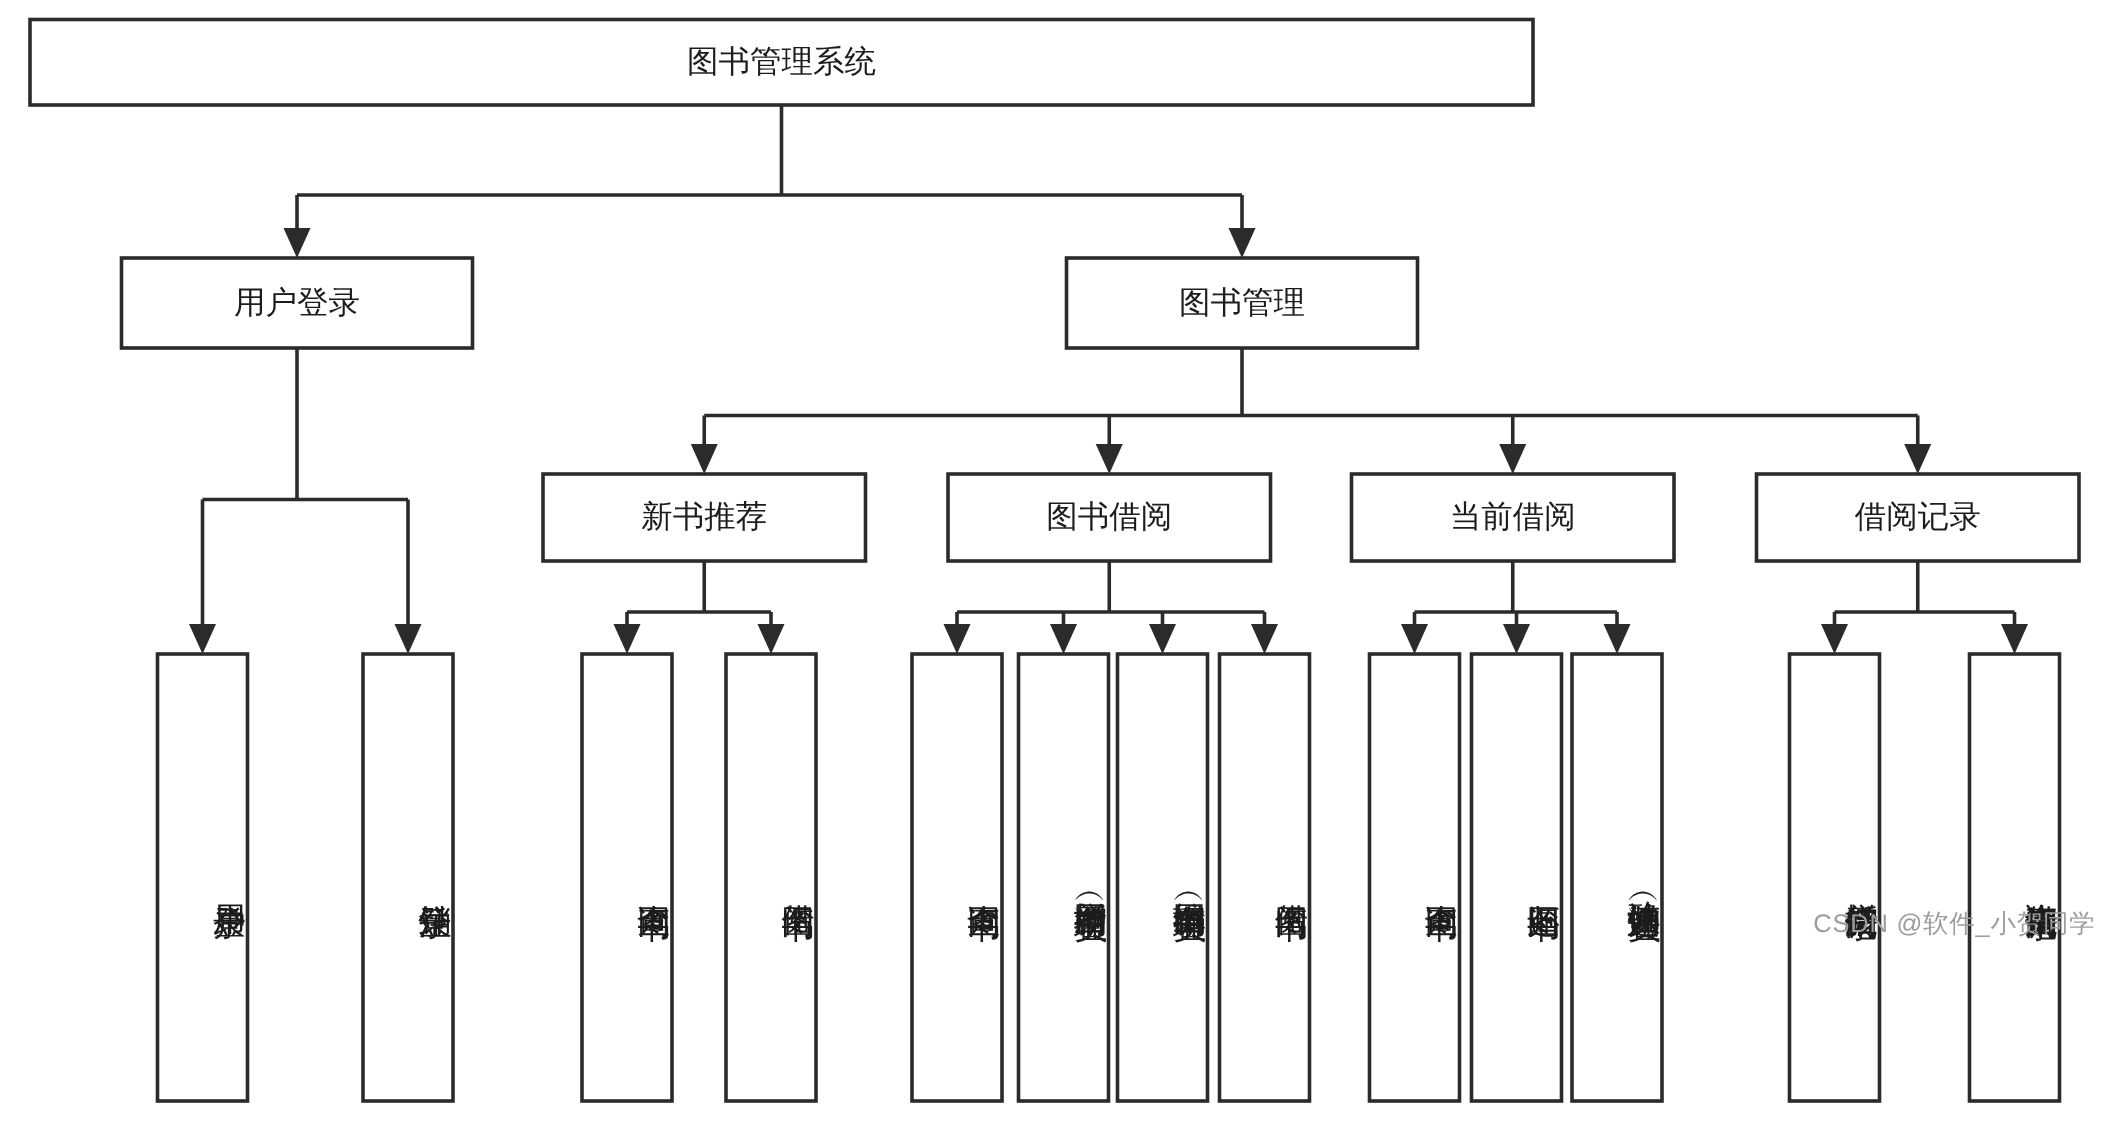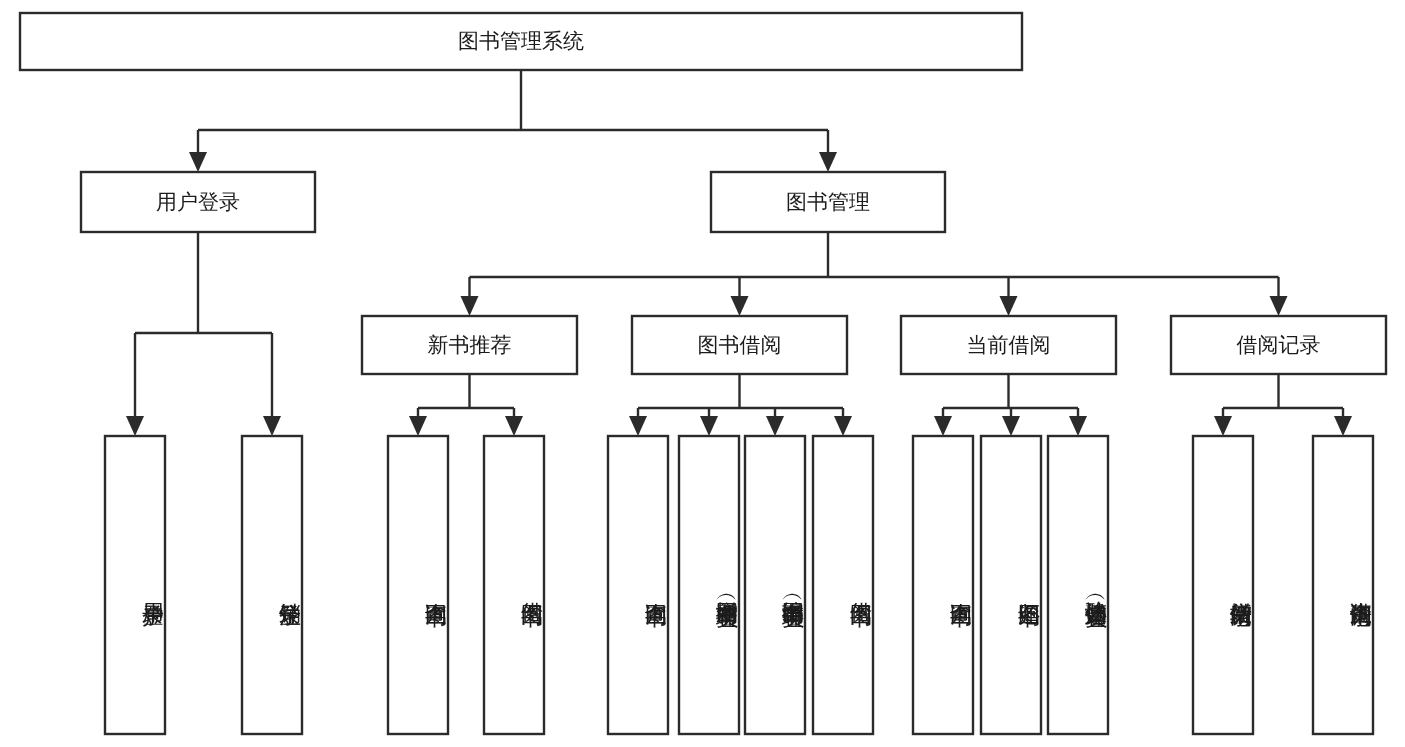--- a/index.html
+++ b/index.html
@@ -177,14 +177,15 @@
       <div class="node-label-v" style="left: 679px; top: 446px; width: 60px; height: 282px;">新增图书（管理员）</div>
       <div class="node-label-v" style="left: 745px; top: 446px; width: 60px; height: 282px;">编辑图书（管理员）</div>
       <div class="node-label-v" style="left: 813px; top: 446px; width: 60px; height: 282px;">借阅图书</div>
       <div class="node-label-v" style="left: 913px; top: 446px; width: 60px; height: 282px;">查询图书</div>
       <div class="node-label-v" style="left: 981px; top: 446px; width: 60px; height: 282px;">归还图书</div>
       <div class="node-label-v" style="left: 1048px; top: 446px; width: 60px; height: 282px;">确认归还（管理员）</div>
       <div class="node-label-v" style="left: 1193px; top: 446px; width: 60px; height: 282px;">新增借阅记录</div>
       <div class="node-label-v" style="left: 1313px; top: 446px; width: 60px; height: 282px;">查询借阅记录</div>
     </div>
 
+  <div class="watermark">CSDN @软件_小贺同学</div>
 
 </div>
 
 </body></html>

